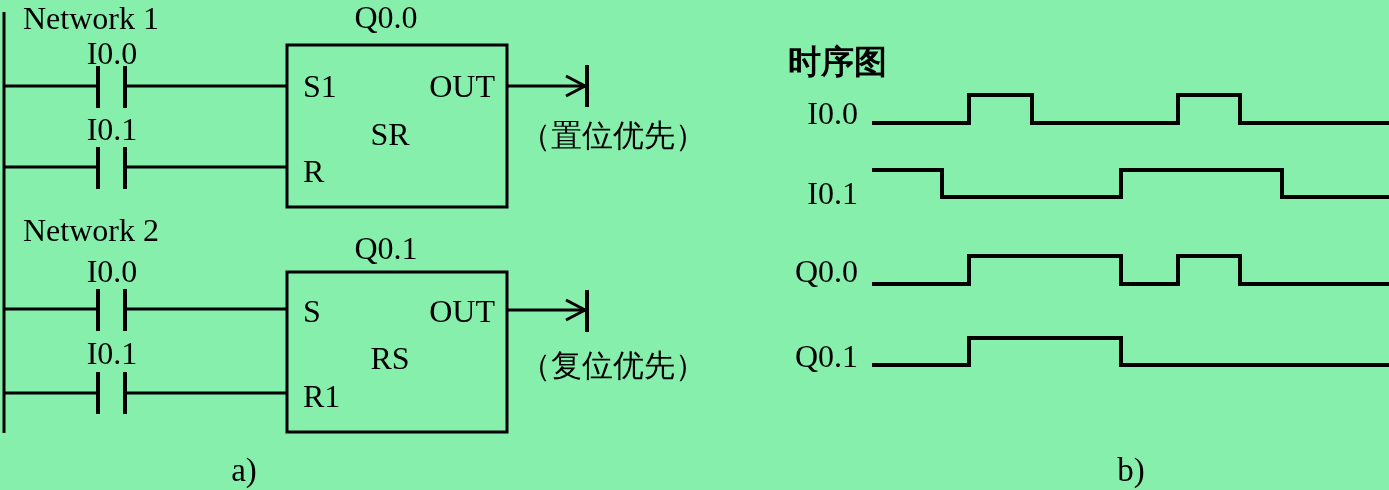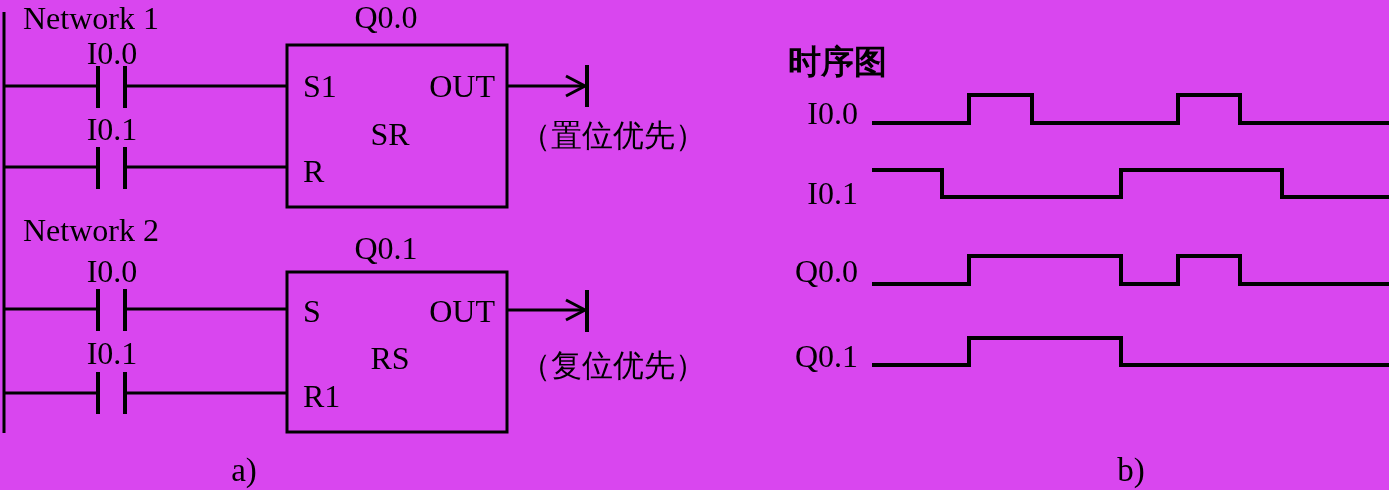--- a/index.html
+++ b/index.html
@@ -1,19 +1,19 @@
 <!DOCTYPE html>
 <html><head>
 <meta charset="utf-8">
 <style>
   html,body{margin:0;padding:0;background:#ffffff;}
   .stage{
     position:relative;
     width:1389px;height:490px;
-    background:#d946ef;
+    background:#86efac;
     font-family:"Liberation Serif","DejaVu Serif",serif;
   }
   svg{display:block;}
   .ln{stroke:#000;stroke-width:3;fill:none;}
   .bar{stroke:#000;stroke-width:4;fill:none;}
   .blk{stroke:#000;stroke-width:3;fill:none;}
   .wf{stroke:#000;stroke-width:4;fill:none;stroke-linejoin:miter;}
   text{fill:#000;font-size:32px;font-family:"Liberation Serif","DejaVu Serif",serif;}
   .cjk{font-size:31px;}
   .ttl{font-size:33px;font-weight:bold;}

